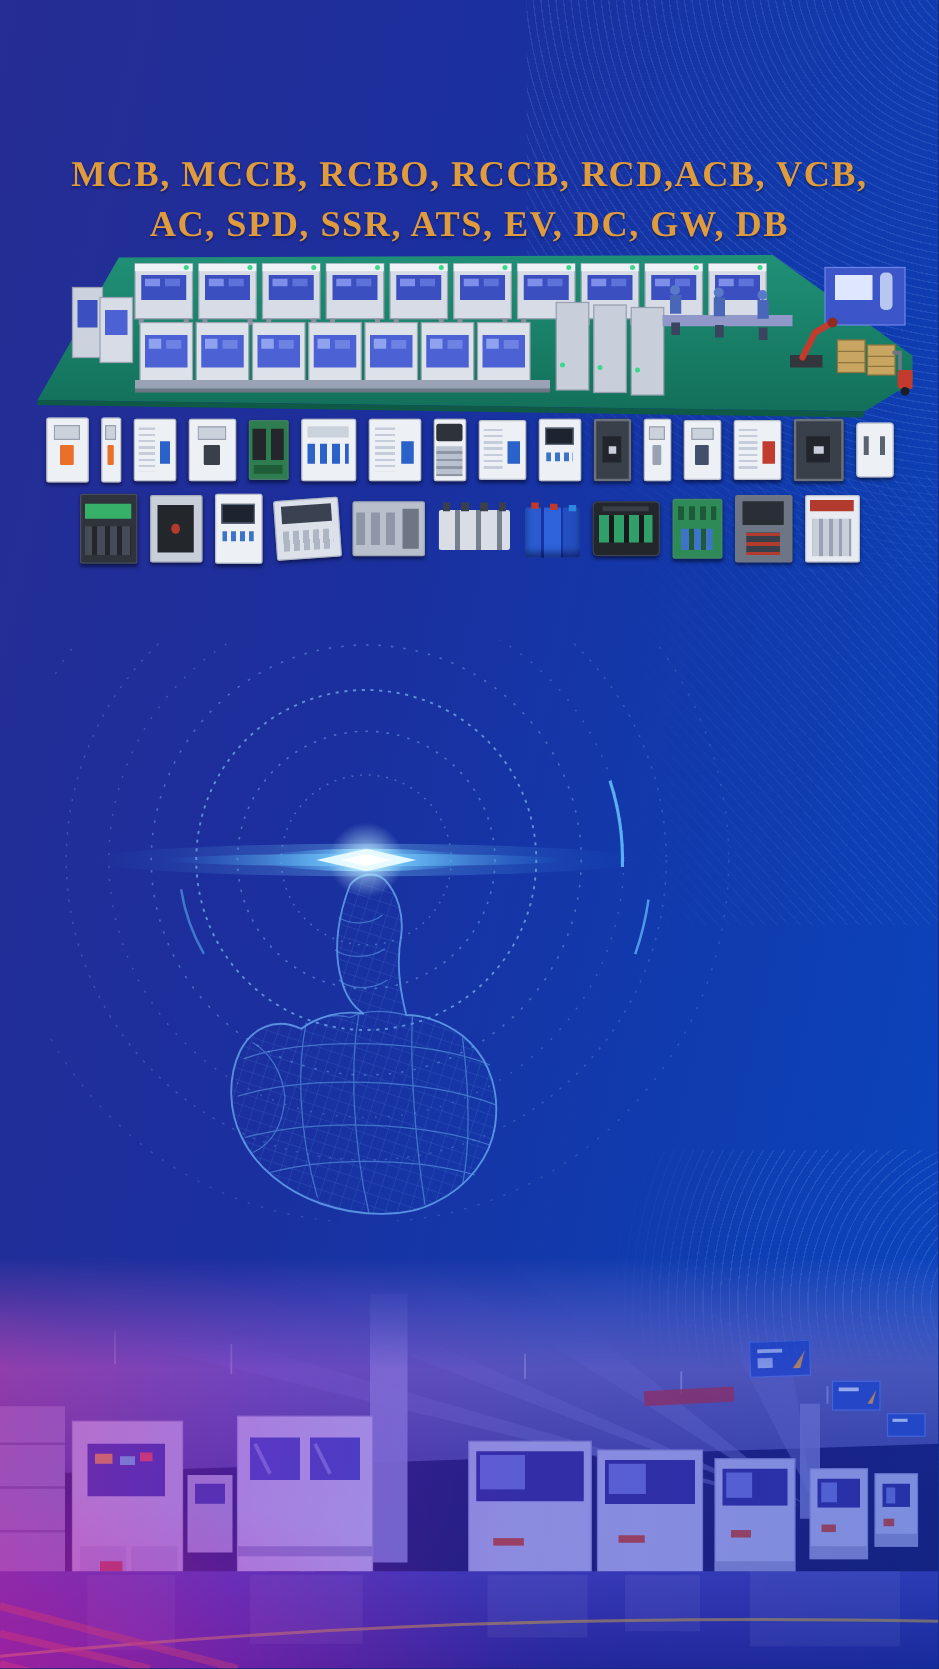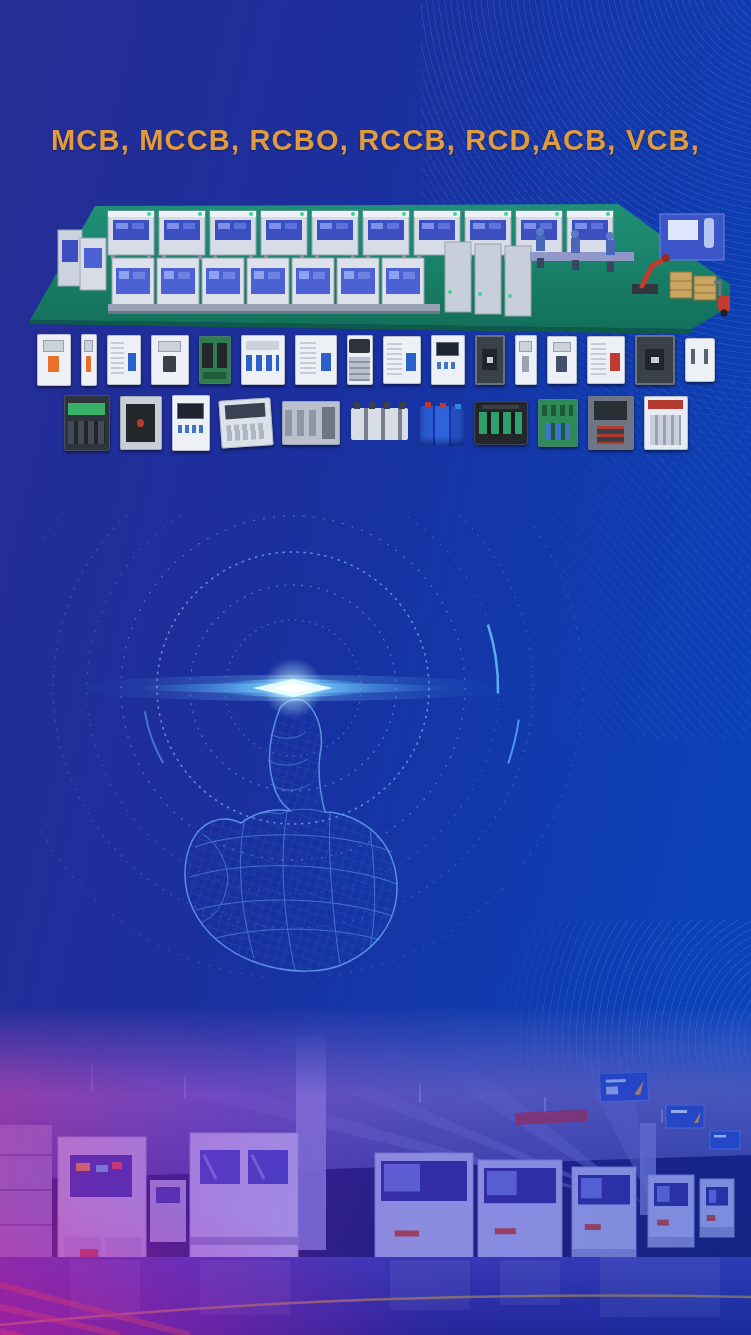--- a/index.html
+++ b/index.html
@@ -1,17 +1,17 @@
 <!DOCTYPE html>
 <html><head>
 <meta charset="utf-8">
 <style>
   html,body{margin:0;padding:0;background:#10154a;}
   .page{position:relative;width:751px;height:1335px;overflow:hidden;
-    font-family:Liberation Sans, sans-serif;
+    font-family:Liberation Serif, serif;
     background:linear-gradient(103deg,#262D93 0%,#1B2F9E 38%,#0F3CAF 72%,#0A46C0 100%);}
   
   .tex{position:absolute;pointer-events:none;}
   .tex-tr{right:0;top:0;width:330px;height:560px;
     background:repeating-radial-gradient(circle at 112% -6%,rgba(120,170,245,0) 0 5px,rgba(120,170,245,.16) 5px 6px);
     -webkit-mask-image:radial-gradient(circle at 100% 0,#000 52%,transparent 76%);
     mask-image:radial-gradient(circle at 100% 0,#000 52%,transparent 76%);}
   .tex-mr{right:0;top:380px;width:270px;height:360px;
     background:repeating-linear-gradient(48deg,transparent 0 6px,rgba(100,160,240,.12) 6px 7px);
     -webkit-mask-image:linear-gradient(to left,#000 30%,transparent 95%);
@@ -98,20 +98,21 @@
 <body>
 
 <div class="page">
 
   <div class="tex tex-tr"></div>
   <div class="tex tex-mr"></div>
   <div class="tex tex-br"></div>
 
   <div class="headline">
     <div>MCB, MCCB, RCBO, RCCB, RCD,ACB, VCB,</div>
+    <div>AC, SPD, SSR, ATS, EV, DC, GW, DB</div>
   </div>
 
   <svg class="prodline" width="710" height="140" viewBox="0 0 710 140">
     <defs>
       <linearGradient id="floorG" x1="0" y1="0" x2="0" y2="1">
         <stop offset="0" stop-color="#1F9077"></stop>
           <stop offset="1" stop-color="#13705A"></stop>
       </linearGradient>
     </defs>
     <path d="M10,124 L75,10 L598,8 L726,100 L672,133 Z" fill="url(#floorG)"></path>

